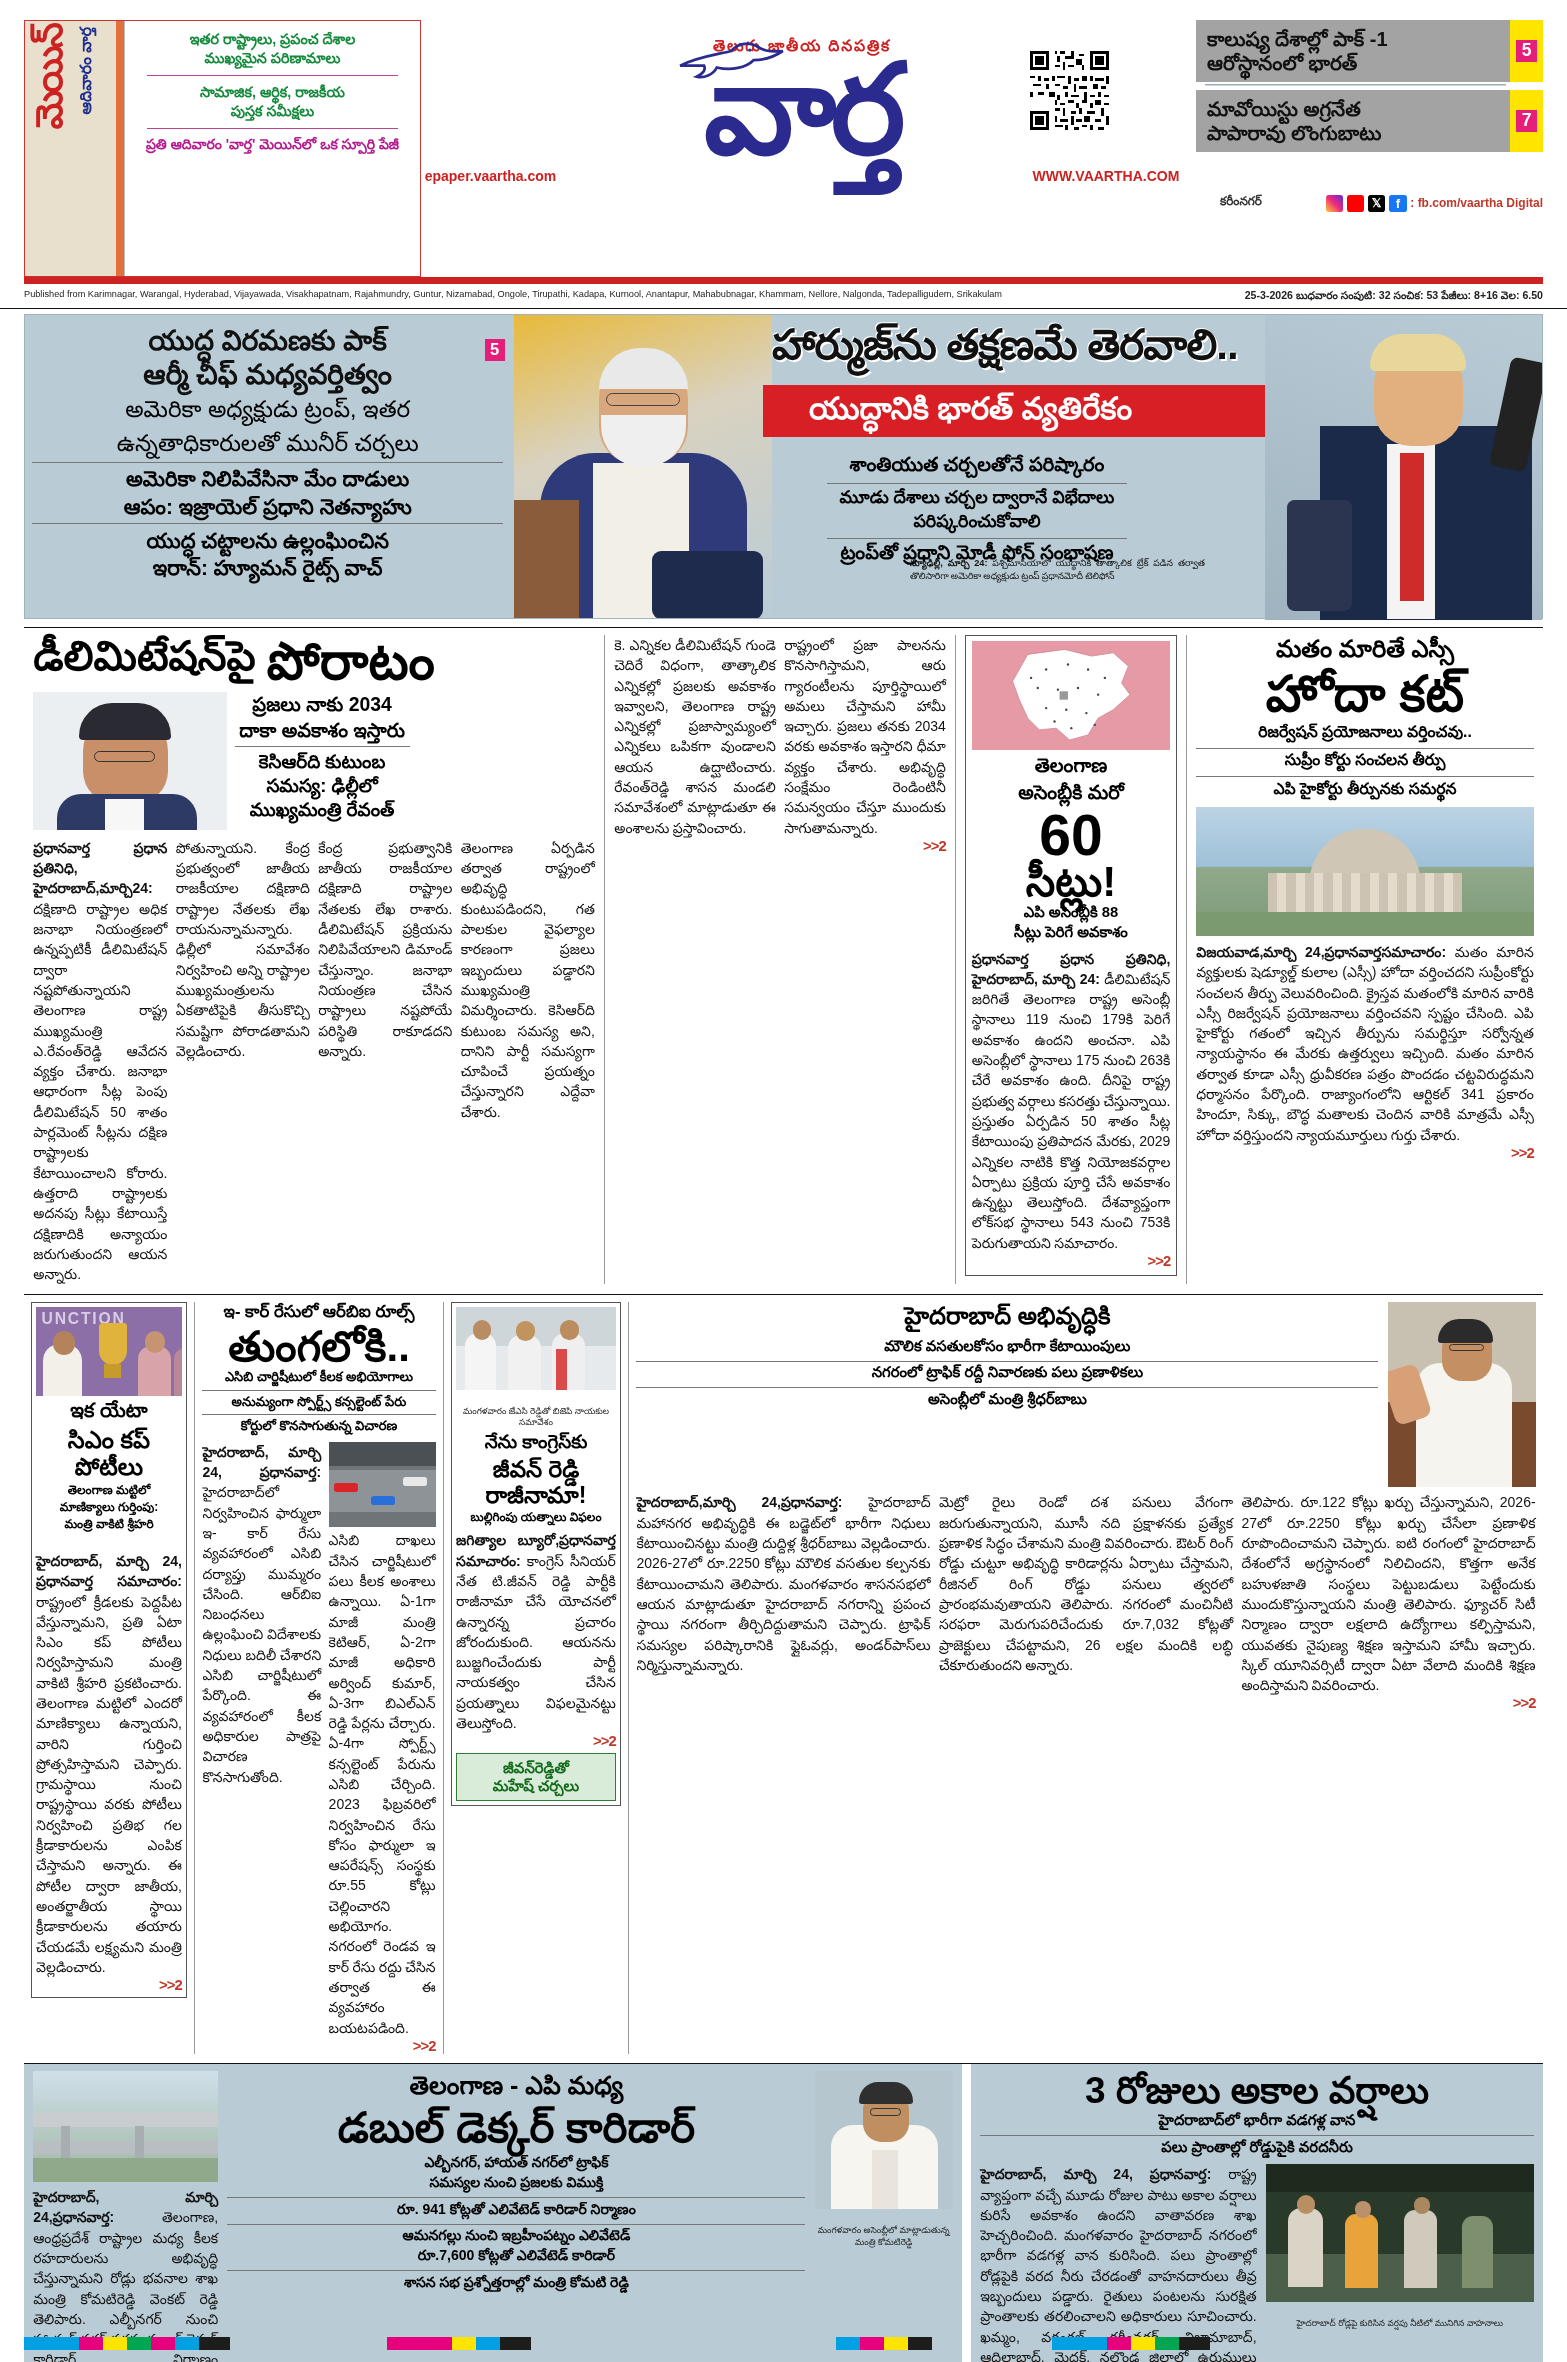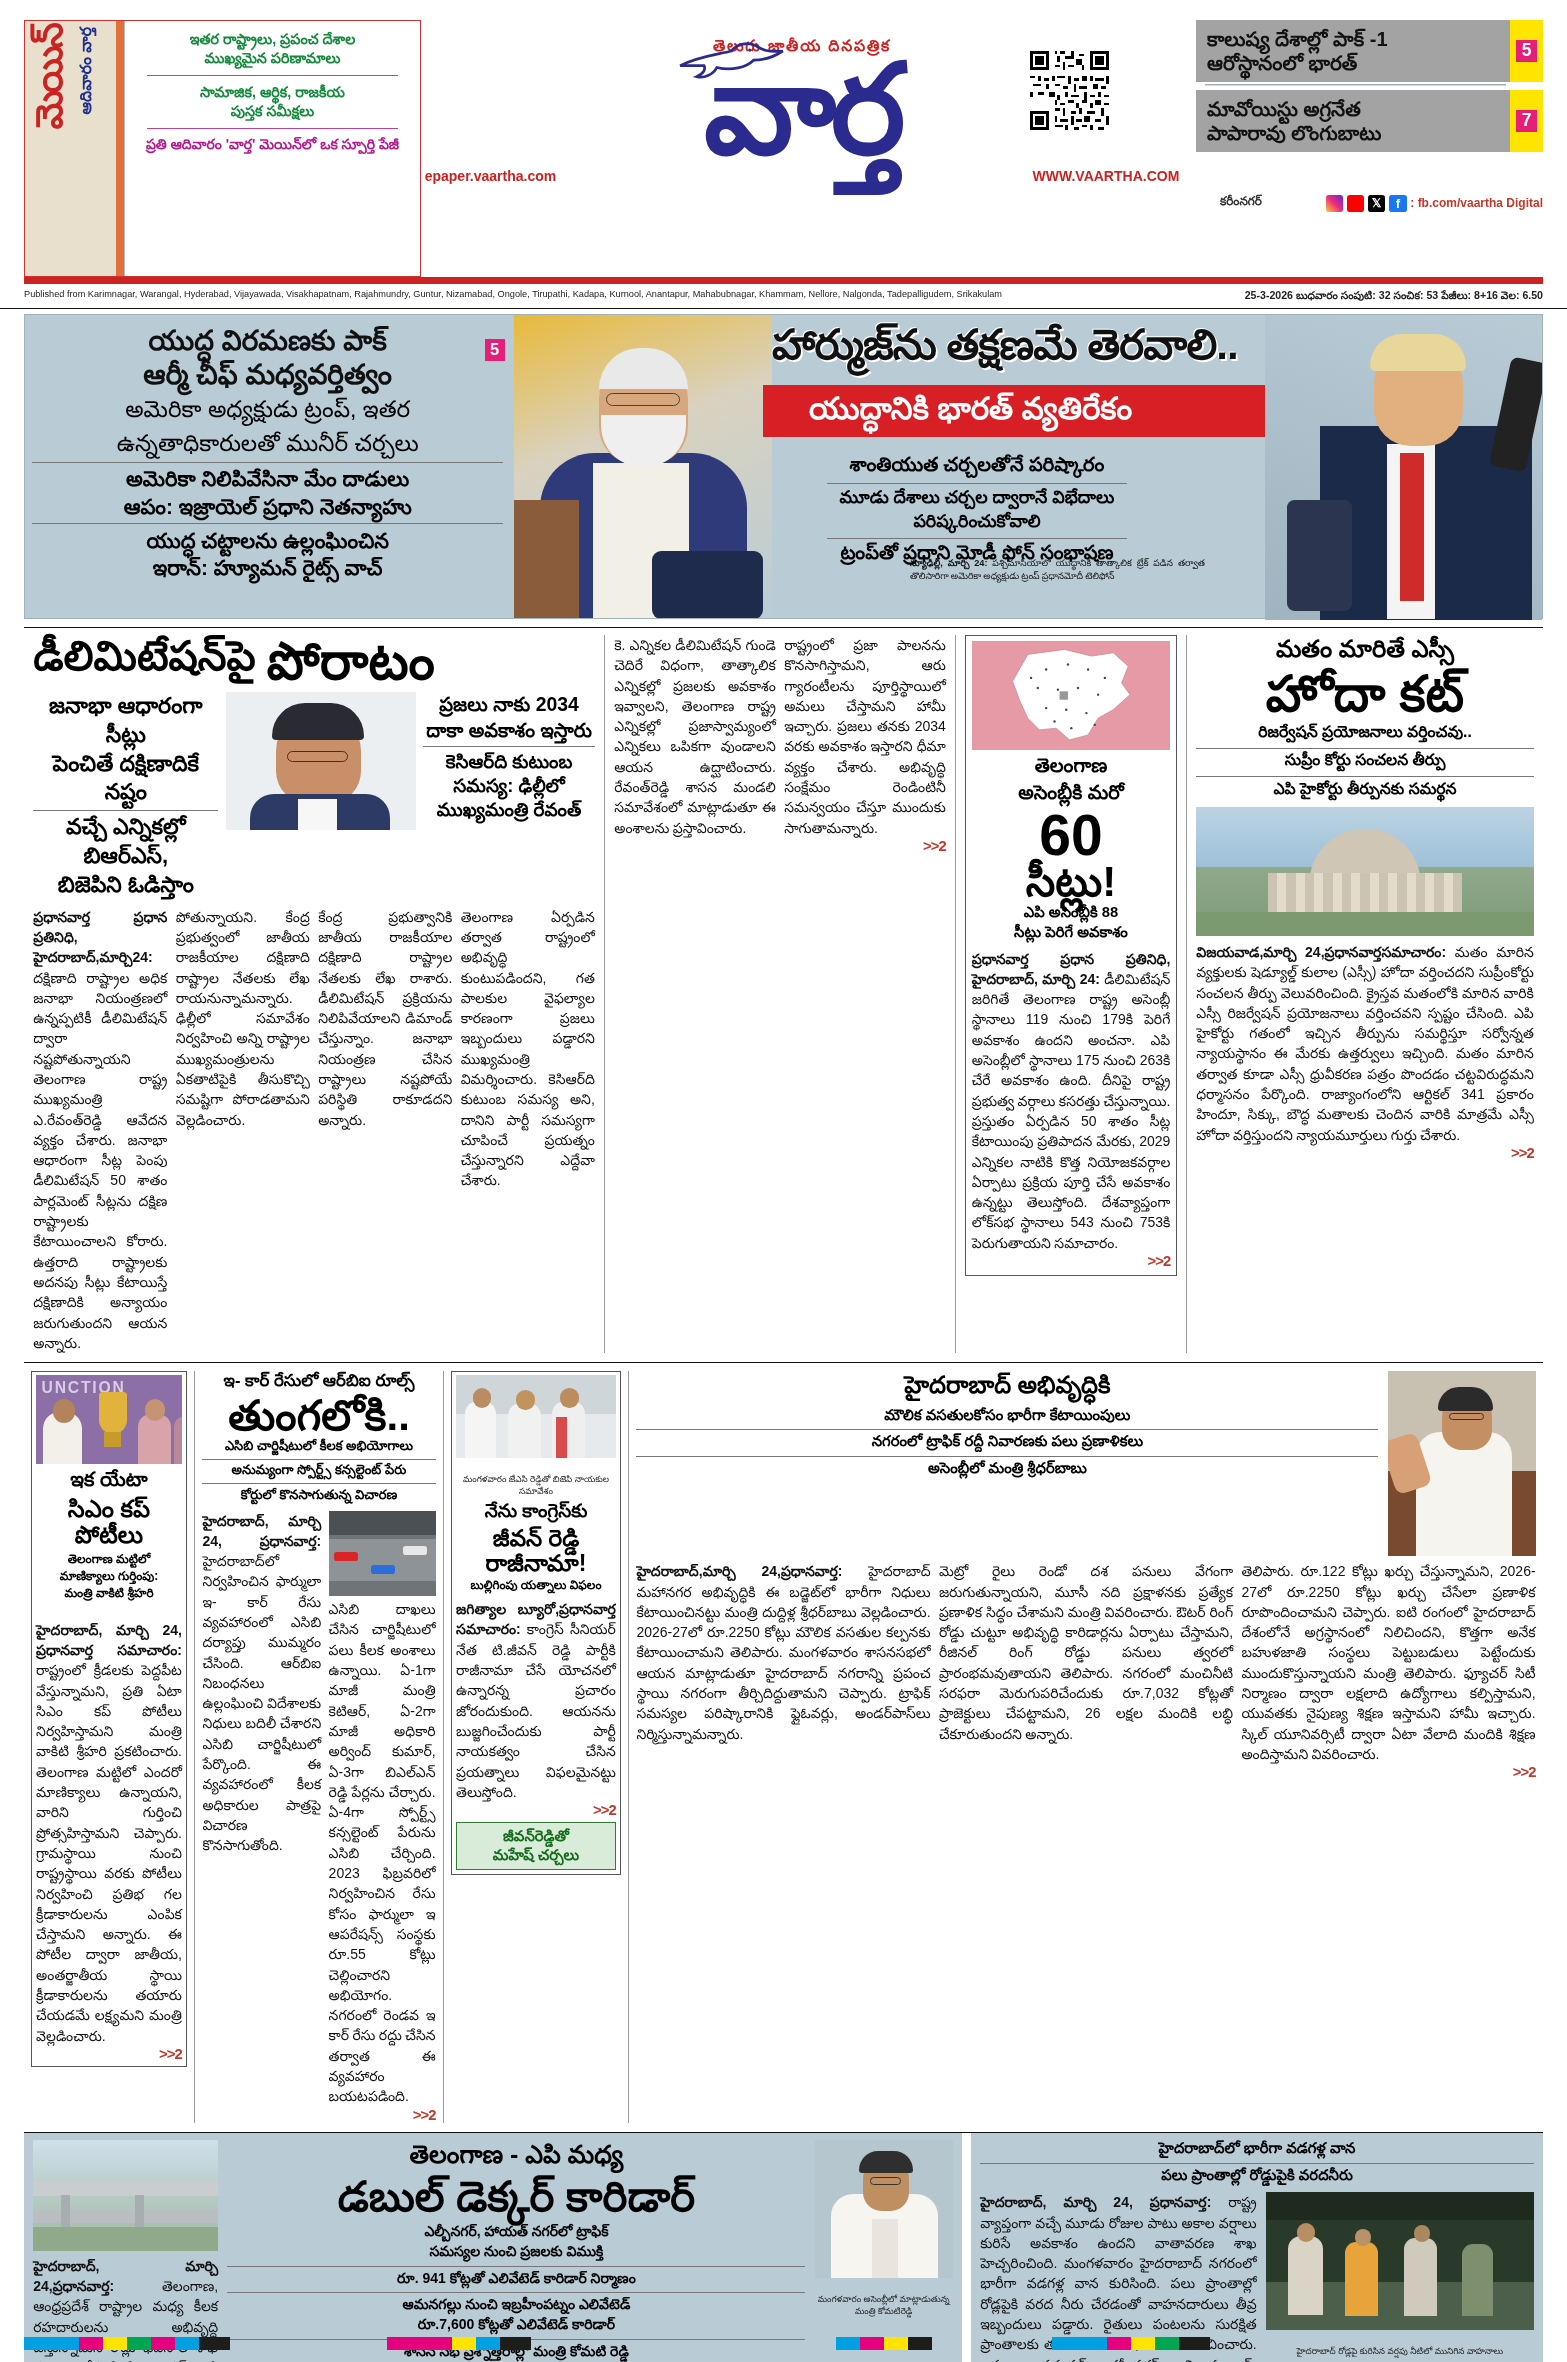--- a/index.html
+++ b/index.html
@@ -343,27 +343,20 @@
   </div>
 
   <div class="main">
 
     <div class="col c1">
       <div style="display:flex;align-items:flex-start;">
         <div class="hl-big">డీలిమిటేషన్‌పై</div>
         <div class="hl-huge" style="margin-left:11px;">పోరాటం</div>
       </div>
       <div style="display:flex;gap:7.4px;margin-top:5.5px;">
-        <div style="width:189px;text-align:center;">
-          <div class="kicker">జనాభా ఆధారంగా సీట్లు</div>
-          <div class="kicker">పెంచితే దక్షిణాదికే నష్టం</div>
-          <div class="hr-thin"></div>
-          <div class="kicker">వచ్చే ఎన్నికల్లో బిఆర్ఎస్,</div>
-          <div class="kicker">బిజెపిని ఓడిస్తాం</div>
-        </div>
         <div class="photo" style="width:194px;height:138px;">
           <div style="position:absolute;inset:0;background:#eceff1;"></div>
           <div style="position:absolute;left:50px;top:20px;width:85px;height:92px;background:#c98f69;border-radius:39px 39px 33px 33px;"></div>
           <div style="position:absolute;left:46px;top:11px;width:92px;height:37px;background:#2a2a33;border-radius:44px 44px 5.5px 5.5px;"></div>
           <div style="position:absolute;left:24px;top:102px;width:140px;height:41px;background:#2e3a66;border-radius:24px 24px 0 0;"></div>
           <div style="position:absolute;left:72px;top:107px;width:39px;height:35px;background:#f7f7f7;"></div>
           <div style="position:absolute;left:61px;top:59px;width:61px;height:11px;border:1.8px solid #333;border-radius:5.5px;"></div>
         </div>
         <div style="width:175px;text-align:center;">
           <div class="kicker" style="font-size:19.4px;">ప్రజలు నాకు 2034</div>
@@ -624,20 +617,21 @@
           <div style="position:absolute;left:44px;top:11px;width:54px;height:22px;background:#2f2f2f;border-radius:24px 24px 3.7px 3.7px;"></div>
           <div style="position:absolute;left:55px;top:37px;width:31px;height:7.4px;border:1.8px solid #333;border-radius:3.7px;"></div>
           <div style="position:absolute;left:57px;top:79px;width:26px;height:59px;background:#e9e5dc;"></div>
         </div>
         <div class="cap ctr">మంగళవారం అసెంబ్లీలో మాట్లాడుతున్న మంత్రి కోమటిరెడ్డి</div>
       </div>
     </div>
 
     <div class="r3b">
       <div class="ctr">
+        <div style="font-size:37px;font-weight:900;line-height:1.1;">3 రోజులు అకాల వర్షాలు</div>
         <div style="font-size:14.8px;font-weight:700;">హైదరాబాద్‌లో భారీగా వడగళ్ల వాన</div>
         <div class="hr-thin"></div>
         <div style="font-size:14.8px;font-weight:700;">పలు ప్రాంతాల్లో రోడ్డుపైకి వరదనీరు</div>
       </div>
       <div style="display:flex;gap:9.2px;margin-top:5.5px;">
         <div style="flex:1;">
           <div class="body-col">
             <b>హైదరాబాద్, మార్చి 24, ప్రధానవార్త:</b><span> రాష్ట్ర వ్యాప్తంగా వచ్చే మూడు రోజుల పాటు అకాల వర్షాలు కురిసే అవకాశం ఉందని వాతావరణ శాఖ హెచ్చరించింది. మంగళవారం హైదరాబాద్ నగరంలో భారీగా వడగళ్ల వాన కురిసింది. పలు ప్రాంతాల్లో రోడ్లపైకి వరద నీరు చేరడంతో వాహనదారులు తీవ్ర ఇబ్బందులు పడ్డారు. రైతులు పంటలను సురక్షిత ప్రాంతాలకు తరలించాలని అధికారులు సూచించారు. ఖమ్మం, వరంగల్, కరీంనగర్, నిజామాబాద్, ఆదిలాబాద్, మెదక్, నల్గొండ జిల్లాల్లో ఉరుములు మెరుపులతో కూడిన వర్షాలు కురుస్తాయని అంచనా వేశారు.</span>
           </div>
           <div class="jump">&gt;&gt;2</div>

